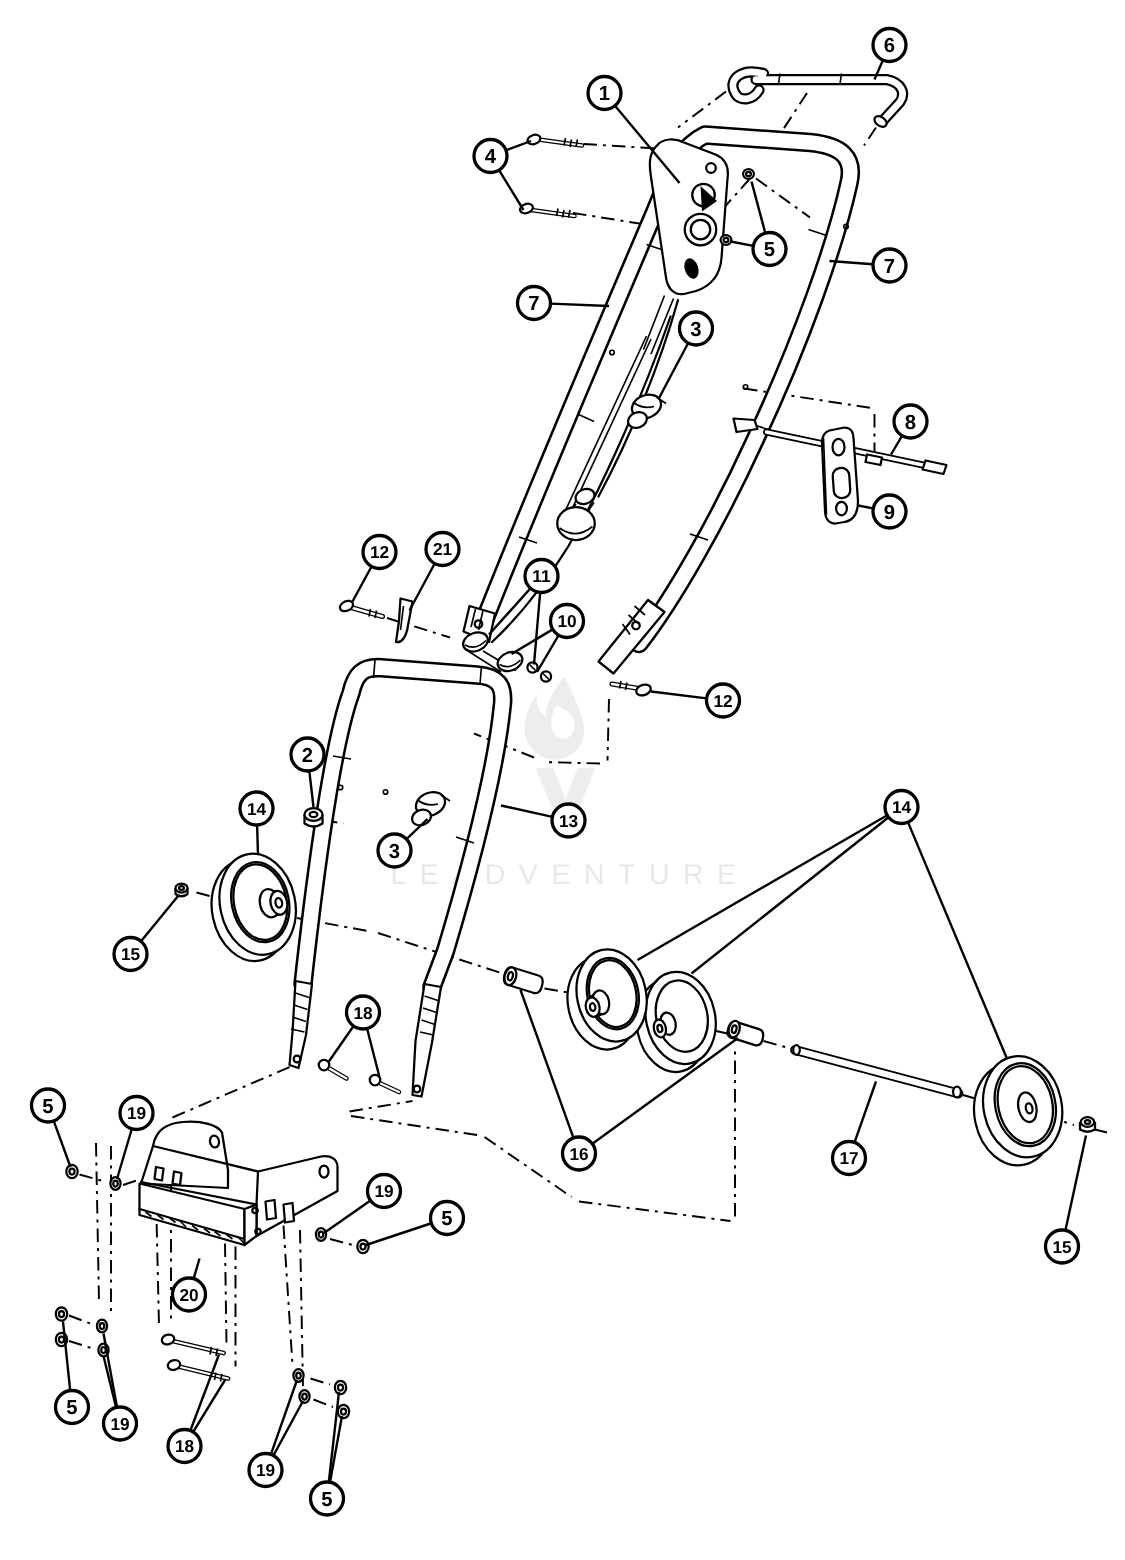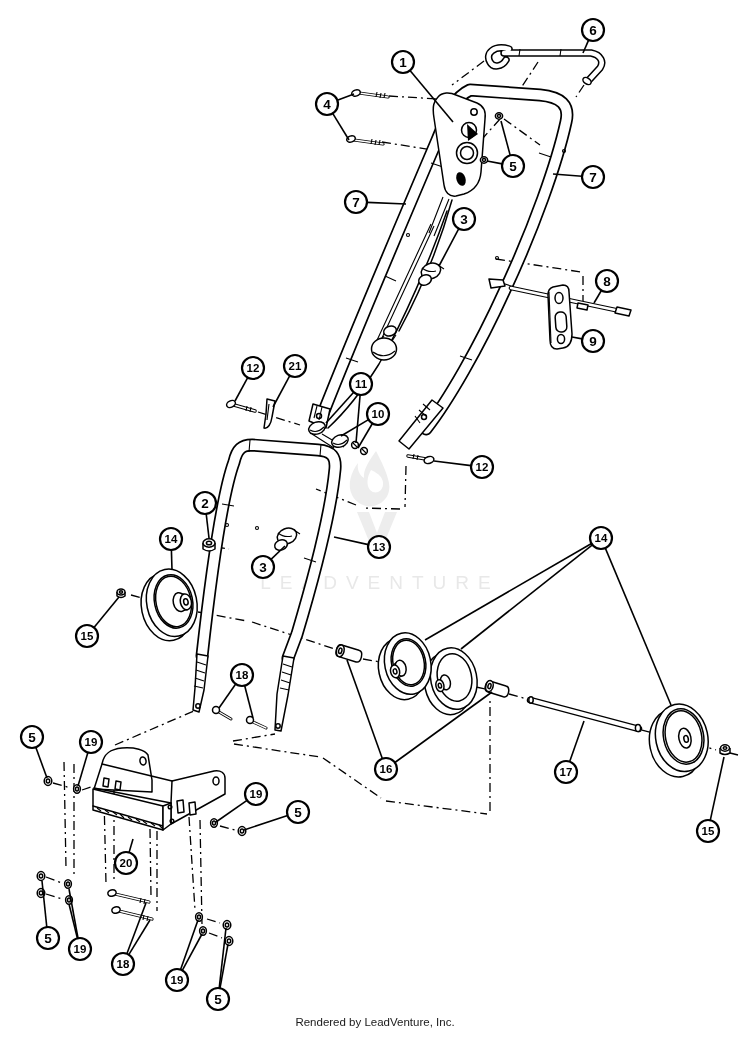--- a/index.html
+++ b/index.html
@@ -531,14 +531,13 @@
         </g>
         <g>
           <line x1="219.2" y1="988.1" x2="226" y2="928" class="leader"></line>
           <line x1="220.0" y1="988.2" x2="228" y2="944" class="leader"></line>
           <circle cx="218" cy="999" r="11" class="balloon"></circle>
           <text x="218" y="999" dy=".36em" class="balloon-label" font-size="13.5">5</text>
         </g>
       </g>
 </svg>
 
-<div id="footer">Rendered by LeadVenture, Inc.</div>
 </div>
 
 </body></html>

